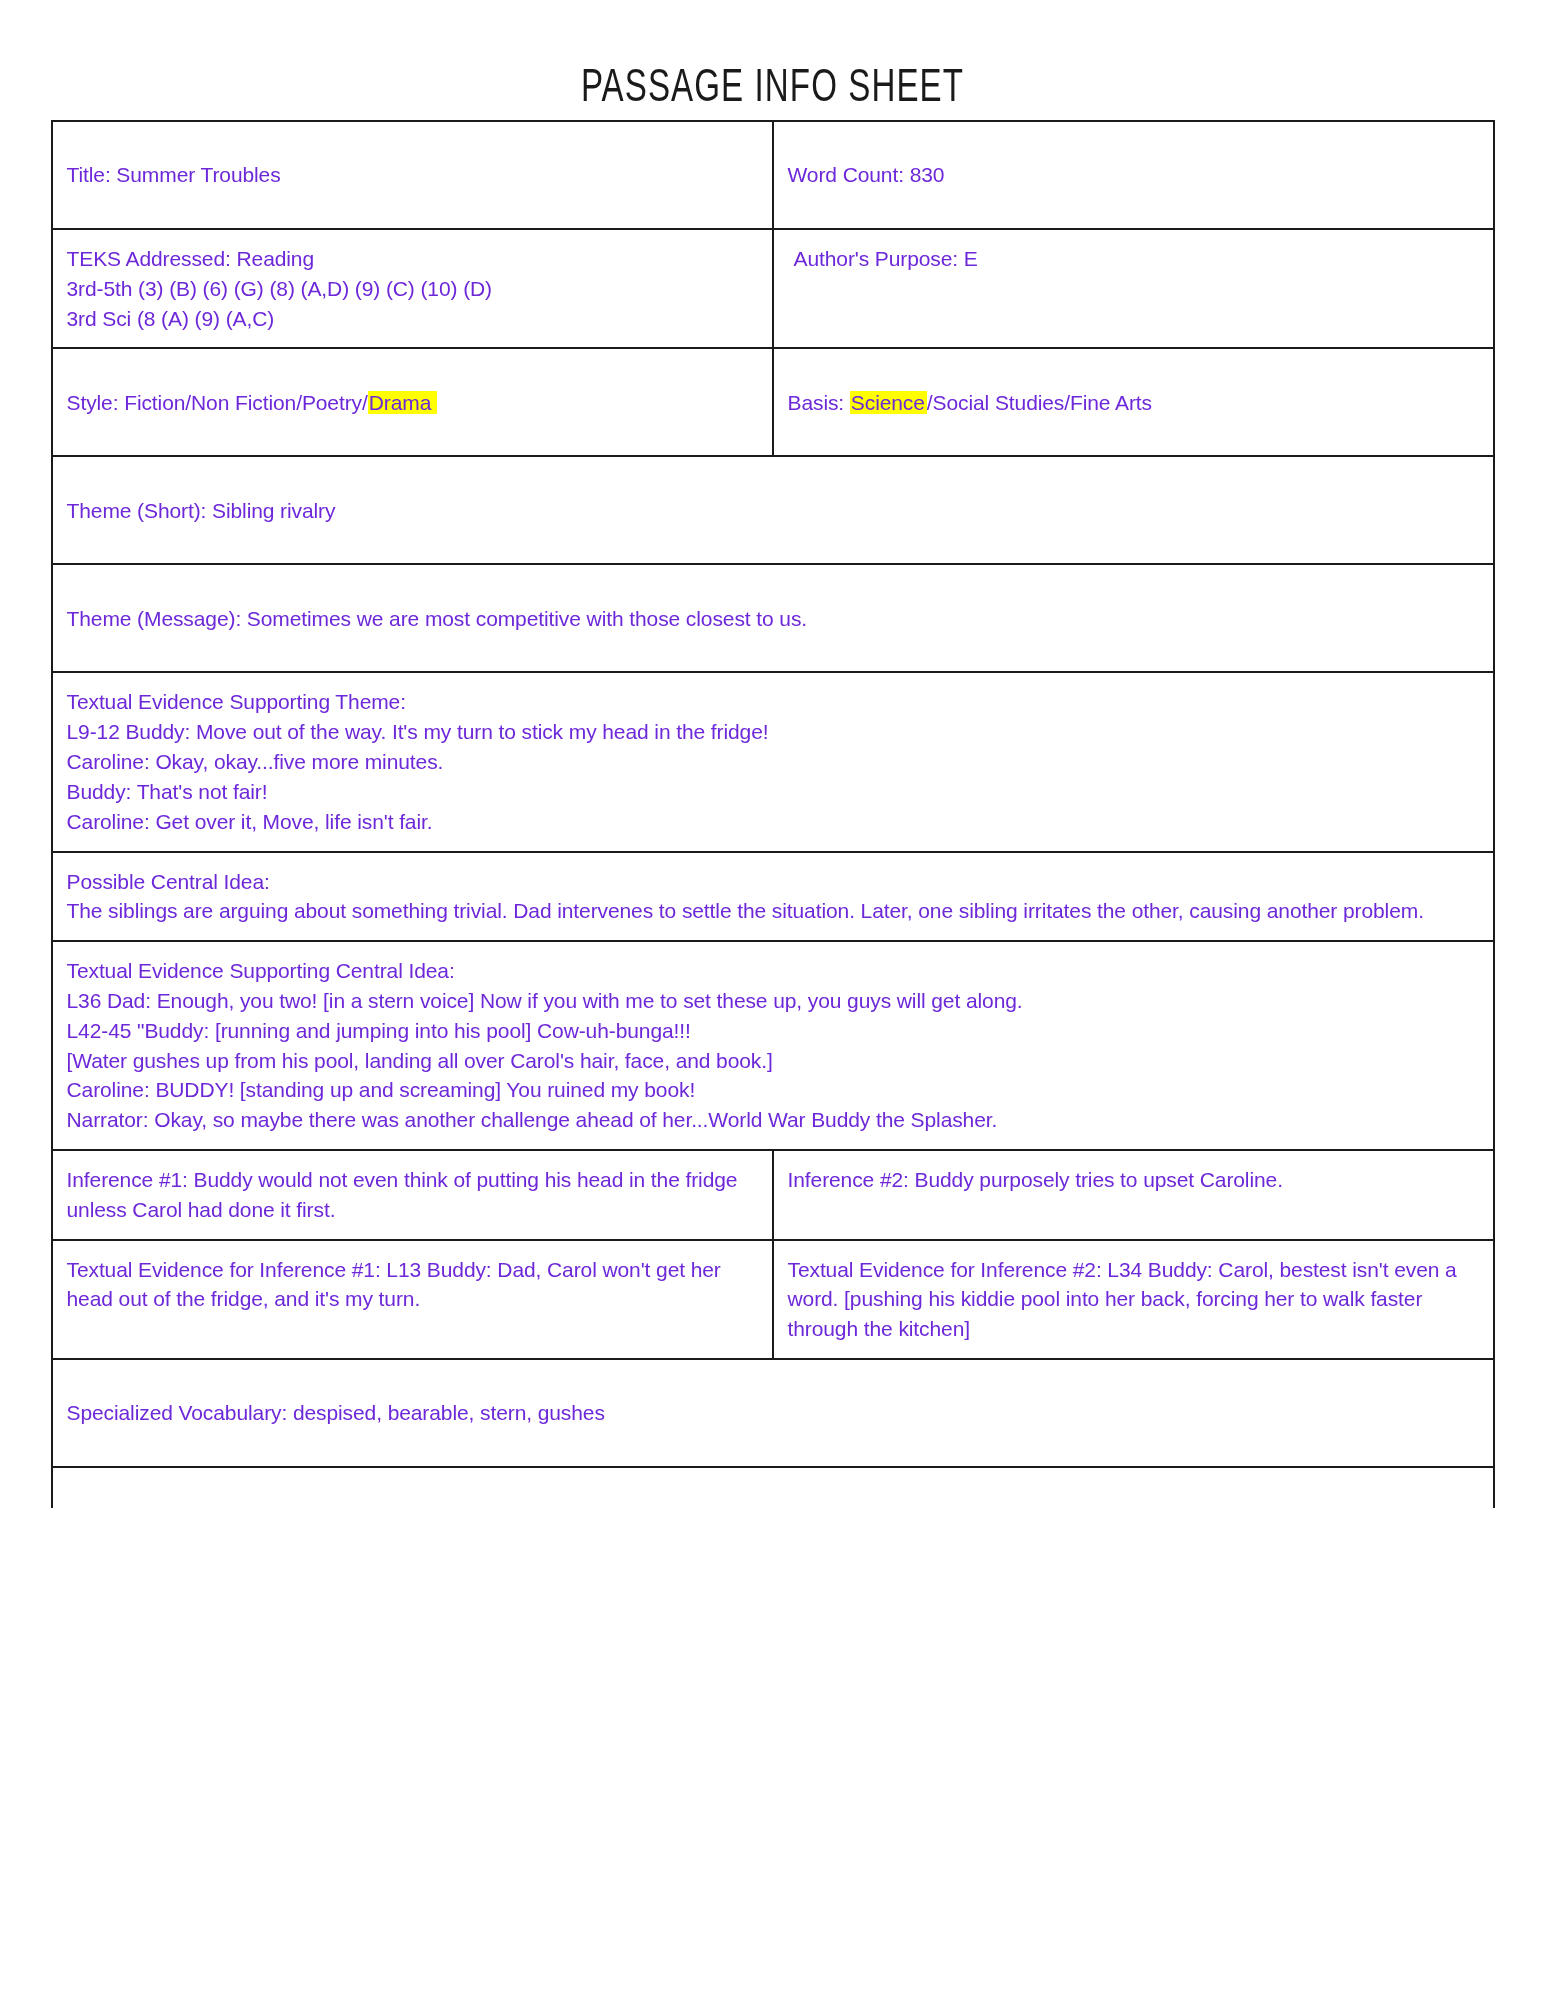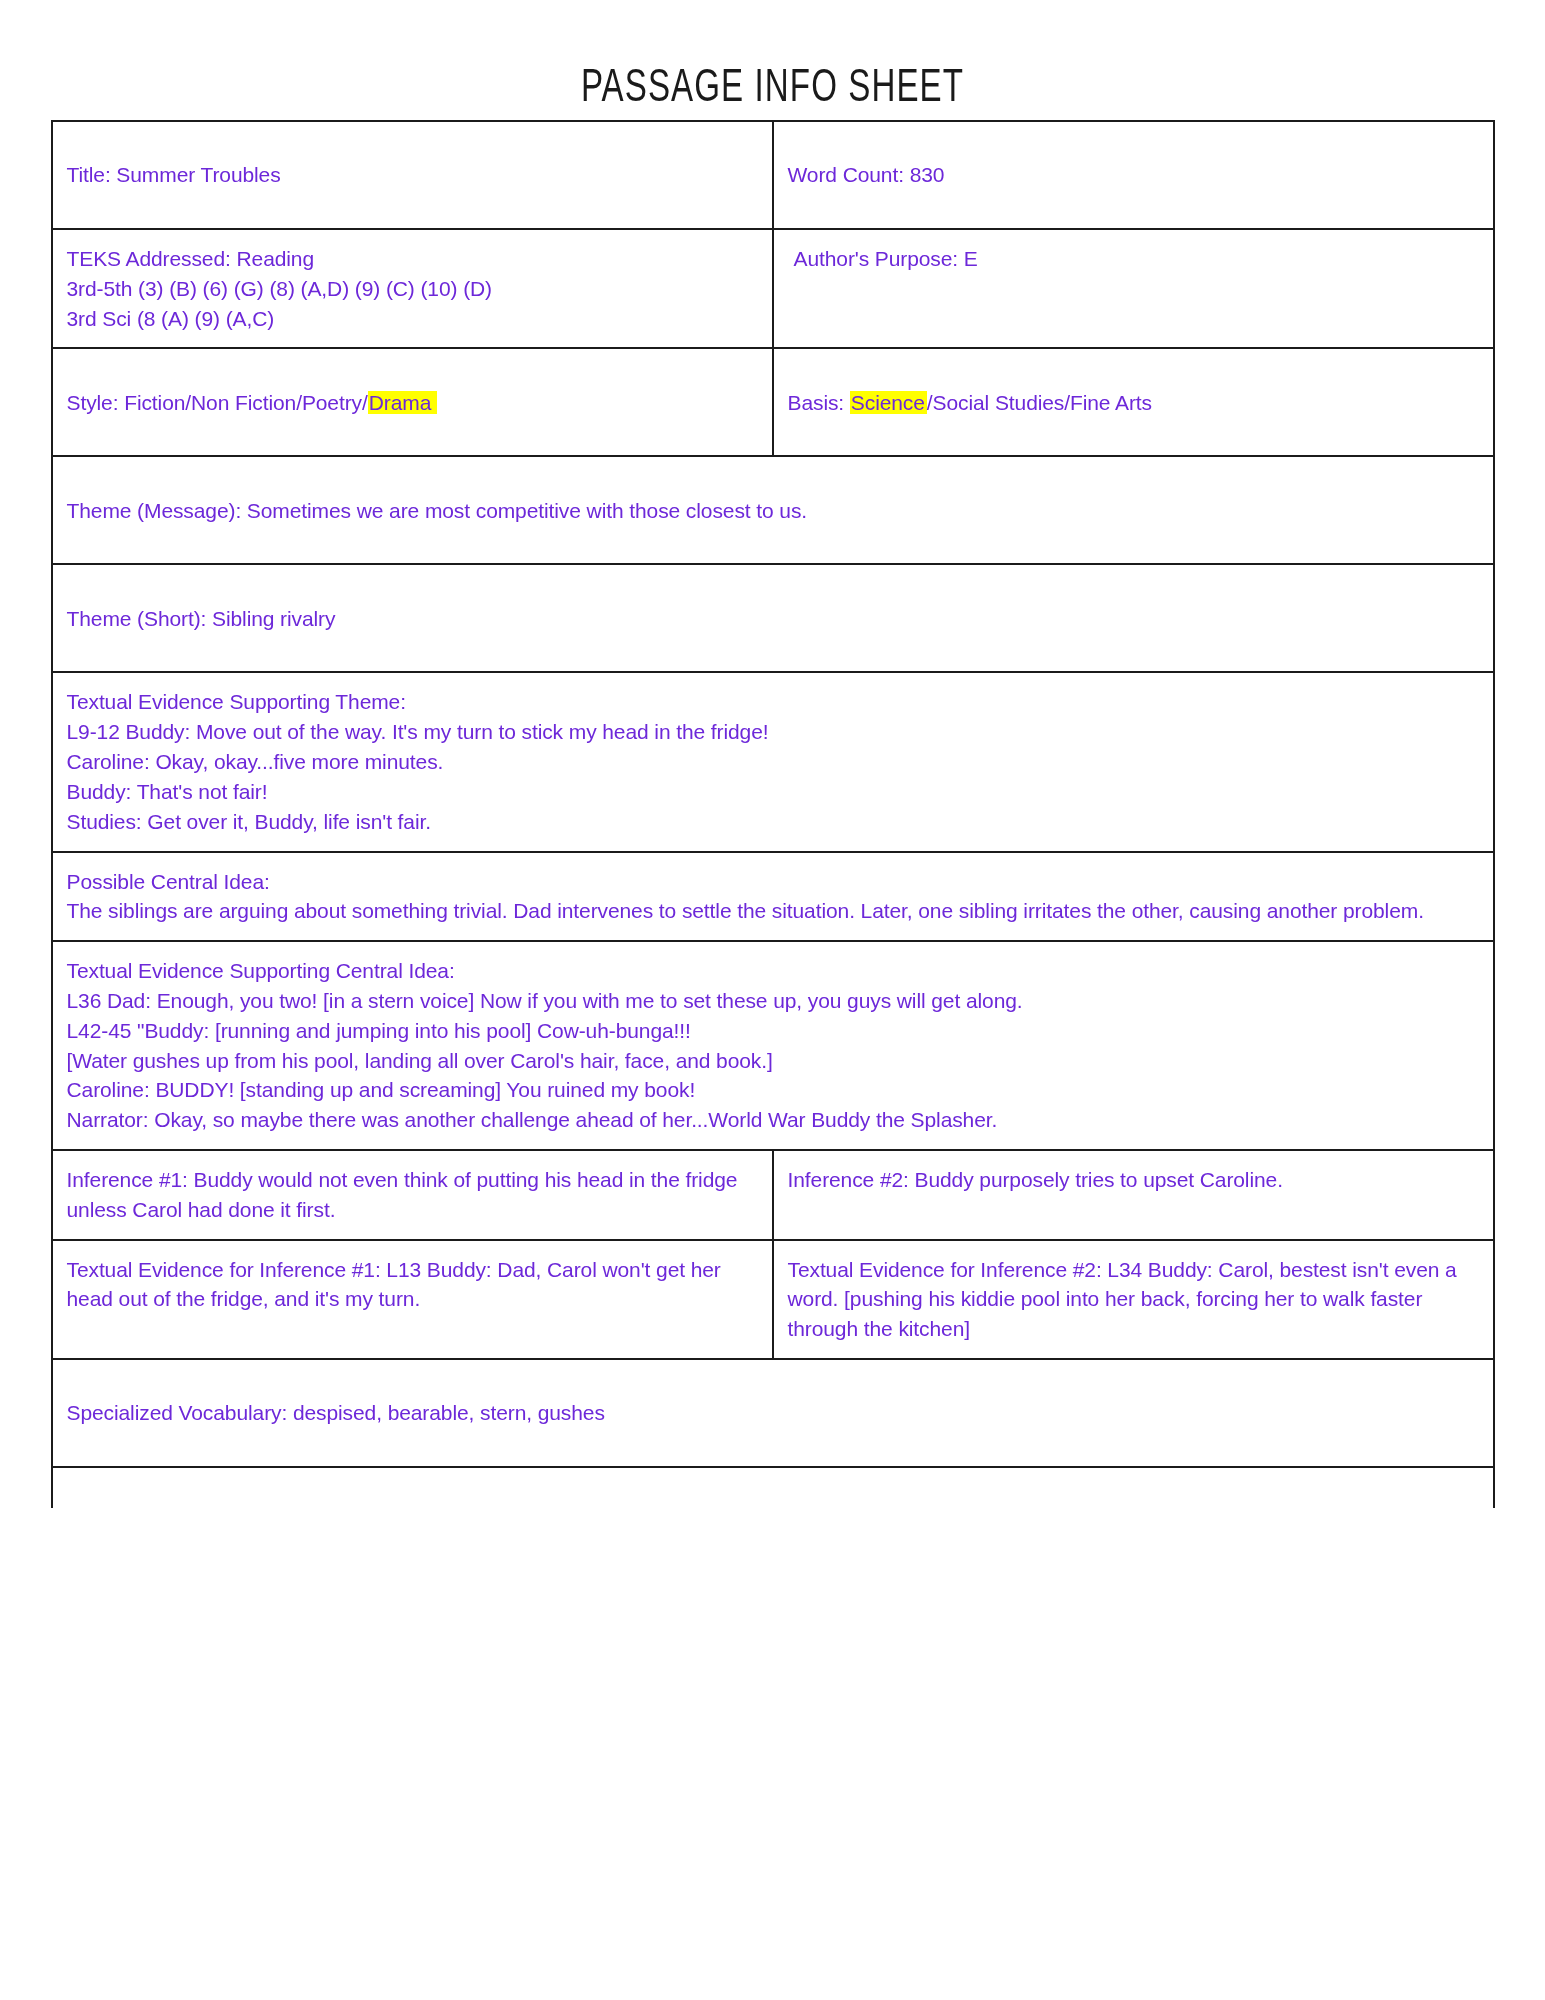--- a/index.html
+++ b/index.html
@@ -125,37 +125,37 @@
         <td class="tall">
           <span class="line"><span>Style: Fiction/Non Fiction/Poetry/</span><span class="hl">Drama</span></span>
         </td>
         <td class="tall">
           <span class="line"><span>Basis:  </span><span class="hl-tight">Science</span><span>/Social Studies/Fine Arts</span></span>
         </td>
       </tr>
 
       <tr>
         <td class="tall" colspan="2">
+          <span class="line">Theme (Short): Sibling rivalry</span>
+        </td>
+      </tr>
+
+      <tr>
+        <td class="tall" colspan="2">
           <span class="wrapline">Theme (Message): Sometimes we are most competitive with those closest to us.</span>
-        </td>
-      </tr>
-
-      <tr>
-        <td class="tall" colspan="2">
-          <span class="line">Theme (Short): Sibling rivalry</span>
         </td>
       </tr>
 
       <tr>
         <td colspan="2">
           <span class="line">Textual Evidence Supporting Theme:</span>
           <span class="line">L9-12 Buddy: Move out of the way. It's my turn to stick my head in the fridge!</span>
           <span class="line">Caroline: Okay, okay...five more minutes.</span>
           <span class="line">Buddy: That's not fair!</span>
-          <span class="line">Studies: Get over it, Buddy, life isn't fair.</span>
+          <span class="line">Caroline: Get over it, Move, life isn't fair.</span>
         </td>
       </tr>
 
       <tr>
         <td colspan="2">
           <span class="line">Possible Central Idea:</span>
           <span class="wrapline">The siblings are arguing about something trivial. Dad intervenes to settle the situation. Later, one sibling irritates the other, causing another problem.</span>
         </td>
       </tr>
 

